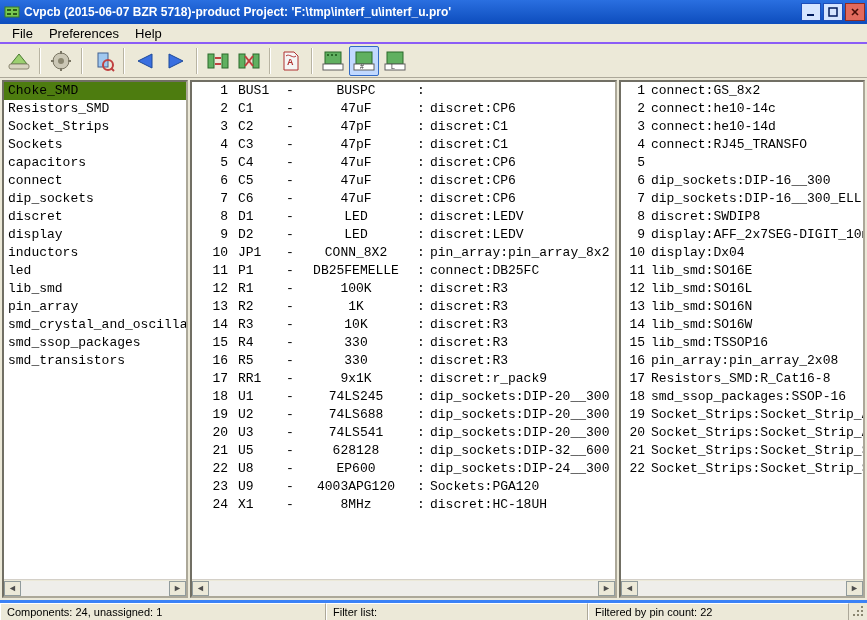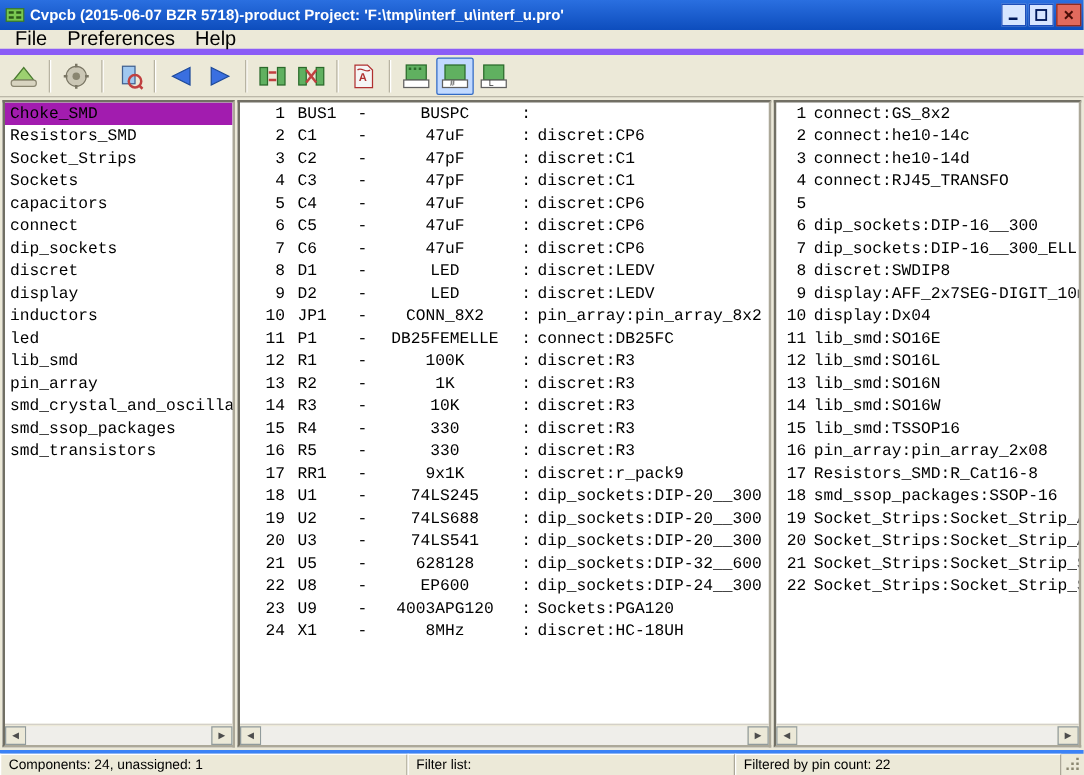--- a/index.html
+++ b/index.html
@@ -12,38 +12,38 @@
               background:#0a246a; }
   .titlebar { background: linear-gradient(to bottom,#3c81f3,#1e5bd6 20%,#084bc6 50%,#084bc6);}
   .titlebar { height:24px; background: linear-gradient(to bottom,#2a6fe0,#0d4dbd);
               color:#fff; display:flex; align-items:center; padding:0 2px 0 4px;}
   .titlebar .icon { width:16px; height:16px; margin-right:4px; display:inline-flex; }
   .titlebar .title { flex:1; font-weight:bold; font-size:12px; white-space:nowrap; overflow:hidden;}
   .titlebar .wbtn { width:20px; height:18px; background:#d6e5ff; border:1px solid #1d4db8; margin-left:2px;
                     display:flex; align-items:center; justify-content:center; color:#001a5c;}
   .titlebar .wbtn.close { background:#e26a5d; border-color:#8e2b21; color:#4a0d07;}
   
-  .menubar { height:20px; background:#ece9d8; border-bottom:5px solid #8b5cf6; display:flex; align-items:center;
-             padding-left:4px; font-size:16px;}
+  .menubar { height:20px; background:#ece9d8; border-bottom:2px solid #8b5cf6; display:flex; align-items:center;
+             padding-left:4px; font-size:13px;}
   .menubar .menu { padding:2px 8px; }
   
   .toolbar { height:34px; background:#ece9d8; border-bottom:1px solid #aca899; display:flex; align-items:center;
              padding:2px 4px; gap:1px;}
   .toolbar .sep { width:2px; height:26px; border-left:1px solid #b8b4a2; border-right:1px solid #fff; margin:0 4px;}
   .tbtn { width:30px; height:30px; display:flex; align-items:center; justify-content:center; border:1px solid transparent; border-radius:2px;}
   .tbtn.active { border:1px solid #316ac5; background:#c1d9ff; }
   
   .main { flex:1; display:flex; overflow:hidden; background:#ece9d8;}
   .panel { display:flex; flex-direction:column; background:#fff; border:2px solid #aca899; border-top-color:#716f64; border-left-color:#716f64; margin:0 0 0 0;}
   .panel-left  { width:186px; margin:2px 1px 2px 2px;}
   .panel-mid   { flex:1; margin:2px 1px;}
   .panel-right { width:246px; margin:2px 2px 2px 1px;}
   .panel .body { flex:1; overflow:hidden; font-family:"Courier New", monospace; font-size:13px; line-height:18px; white-space:nowrap;}
   .row { height:18px; padding:0 4px; display:flex; align-items:center; white-space:pre;}
-  .row.sel-left { background:#a21caf; }
+  .row.sel-left { background:#4d7c0f; }
   .mid-row { display:flex; height:18px; align-items:center; white-space:pre;}
   .mid-row .idx  { width:46px; text-align:right; padding-right:10px;}
   .mid-row .name { width:48px; }
   .mid-row .dash { width:12px; }
   .mid-row .val  { width:116px; text-align:center;}
   .mid-row .colon{ width:14px; text-align:center;}
   .mid-row .foot { flex:1; padding-left:2px; overflow:hidden;}
   .right-row { display:flex; height:18px; align-items:center; white-space:pre;}
   .right-row .idx { width:30px; text-align:right; padding-right:6px;}
   .right-row .txt { flex:1; overflow:hidden;}

